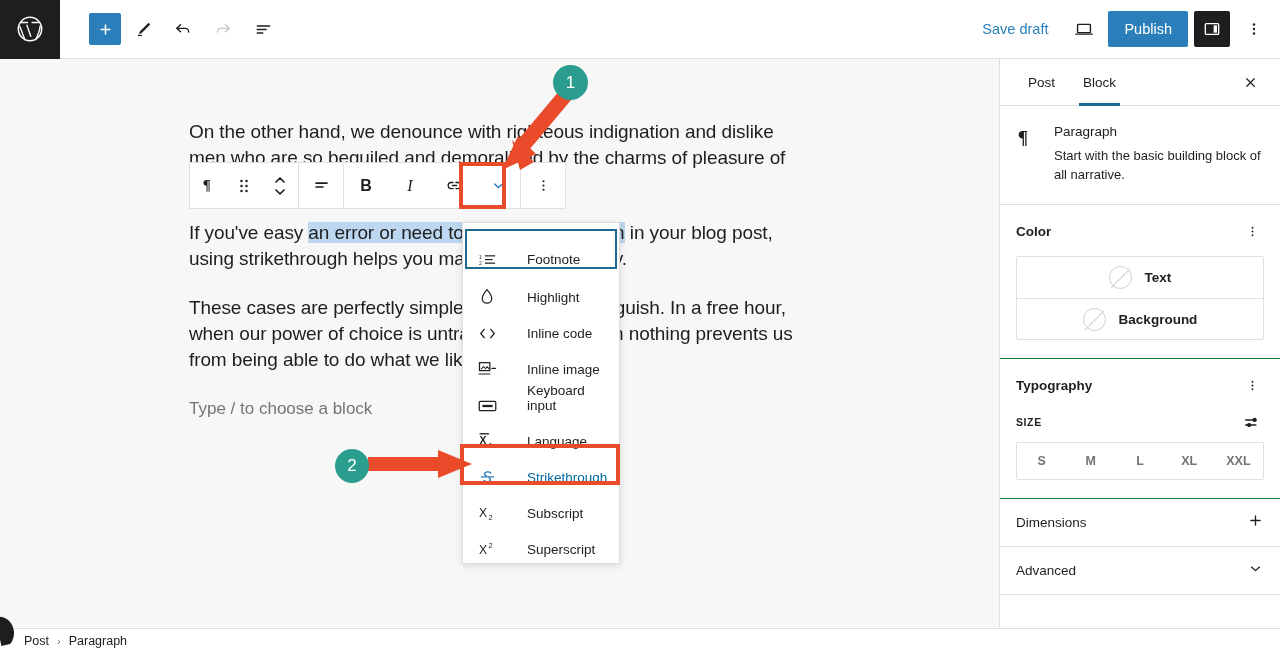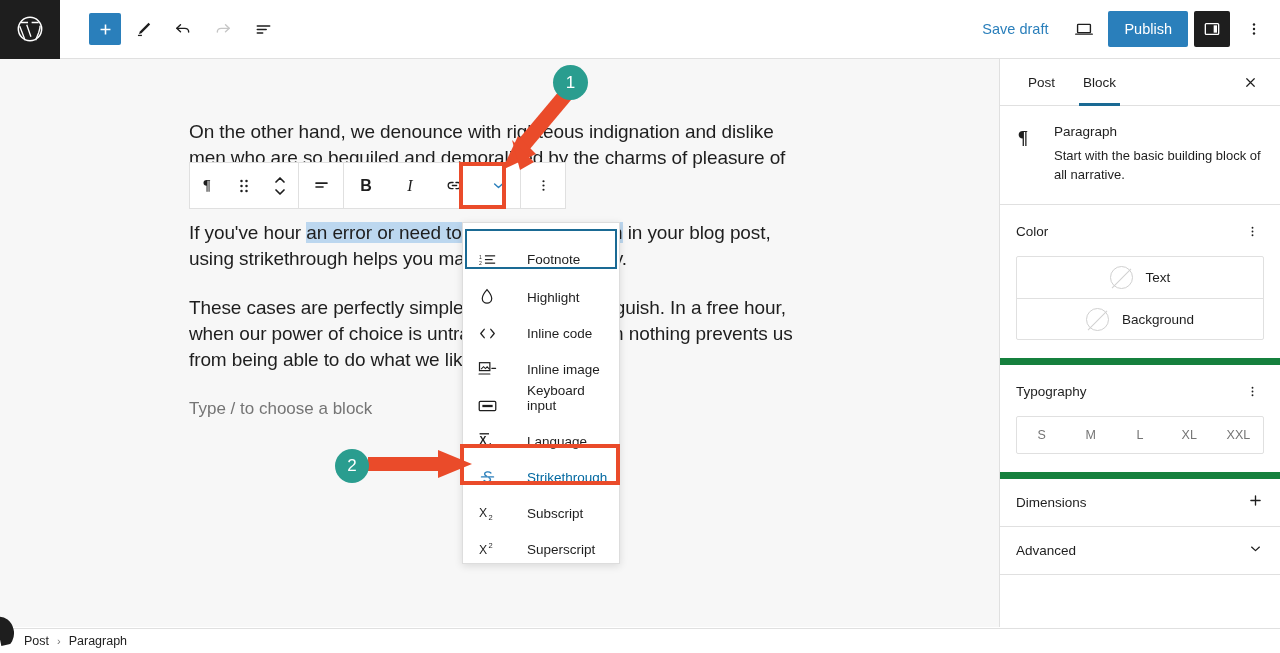--- a/index.html
+++ b/index.html
@@ -93,21 +93,21 @@
     position: absolute; right: 14px; width: 32px; height: 32px;
     display: flex; align-items: center; justify-content: center; cursor: pointer;
   }
   .block-card {
     display: flex; gap: 14px; padding: 18px 16px 20px 16px;
     border-bottom: 1px solid #e0e0e0;
   }
   .block-card-icon { flex: 0 0 24px; padding-top: 2px; }
   .block-card-title { font-size: 13.5px; color: #1e1e1e; margin-bottom: 7px; }
   .block-card-desc { font-size: 13px; line-height: 19px; color: #1e1e1e; }
-  .panel { border-bottom: 7px solid #15803d; padding: 14px 16px 18px 16px; }
+  .panel { border-bottom: 1px solid #15803d; padding: 14px 16px 18px 16px; font-weight: bold; }
   .panel-head {
     display: flex; align-items: center; justify-content: space-between;
     margin-bottom: 13px;
   }
   .panel-title { font-size: 13.5px; color: #1e1e1e; }
   .kebab { width: 24px; height: 24px; display:flex; align-items:center; justify-content:center; cursor: pointer; }
   .color-list { border: 1px solid #e0e0e0; border-radius: 2px; }
   .color-row {
     display: flex; align-items: center; gap: 13px;
     padding: 9px 14px; height: 41px; cursor: pointer; justify-content: center;
@@ -249,21 +249,21 @@
             <circle cx="12" cy="12" r="1.6"></circle>
             <circle cx="12" cy="18" r="1.6"></circle>
         </svg>
       </button>
     </div>
   </div>
 
   <div class="canvas">
     <div class="doc">
       <p class="para">On the other hand, we denounce with righteous indignation and dislike men who are so beguiled and demoralized by the charms of pleasure of the</p>
-      <p class="para"><span>If you've hour </span><span class="sel">an error or need to update information</span><span> in your blog post, using strikethrough helps you maintain transparency.</span></p>
+      <p class="para"><span>If you've easy </span><span class="sel">an error or need to update information</span><span> in your blog post, using strikethrough helps you maintain transparency.</span></p>
       <p class="para">These cases are perfectly simple and easy to distinguish. In a free hour, when our power of choice is untrammeled and when nothing prevents us from being able to do what we like best.</p>
       <p class="placeholder">Type / to choose a block</p>
     </div>
   </div>
 
   <div class="block-toolbar">
     <div class="bt-group">
       <button class="bt-btn">
         <svg width="17" height="17" viewBox="0 0 24 24" fill="#1e1e1e">
           <text x="4" y="19" font-family="Liberation Serif, serif" font-size="21" font-weight="bold">¶</text>
@@ -474,20 +474,31 @@
       <div class="panel-head">
         <span class="panel-title">Typography</span>
         <span class="kebab">
           <svg width="15" height="15" viewBox="0 0 24 24" fill="#1e1e1e">
             <circle cx="12" cy="6" r="1.5"></circle>
               <circle cx="12" cy="12" r="1.5"></circle>
               <circle cx="12" cy="18" r="1.5"></circle>
           </svg>
         </span>
       </div>
+      <div class="size-head">
+        <span class="size-caption">SIZE</span>
+        <span class="kebab">
+          <svg width="17" height="15" viewBox="0 0 20 16" fill="none" stroke="#1e1e1e" stroke-width="1.6" stroke-linecap="round">
+            <path d="M2 5h12M2 11h12"></path>
+            <path d="M12.5 5v0M6 11v0"></path>
+            <circle cx="12.5" cy="5" r="1.7" fill="#1e1e1e"></circle>
+            <circle cx="6" cy="11" r="1.7" fill="#1e1e1e"></circle>
+          </svg>
+        </span>
+      </div>
       <div class="size-group">
         <div class="size-opt">S</div>
         <div class="size-opt">M</div>
         <div class="size-opt">L</div>
         <div class="size-opt">XL</div>
         <div class="size-opt">XXL</div>
       </div>
     </div>
 
     <div class="accordion">

